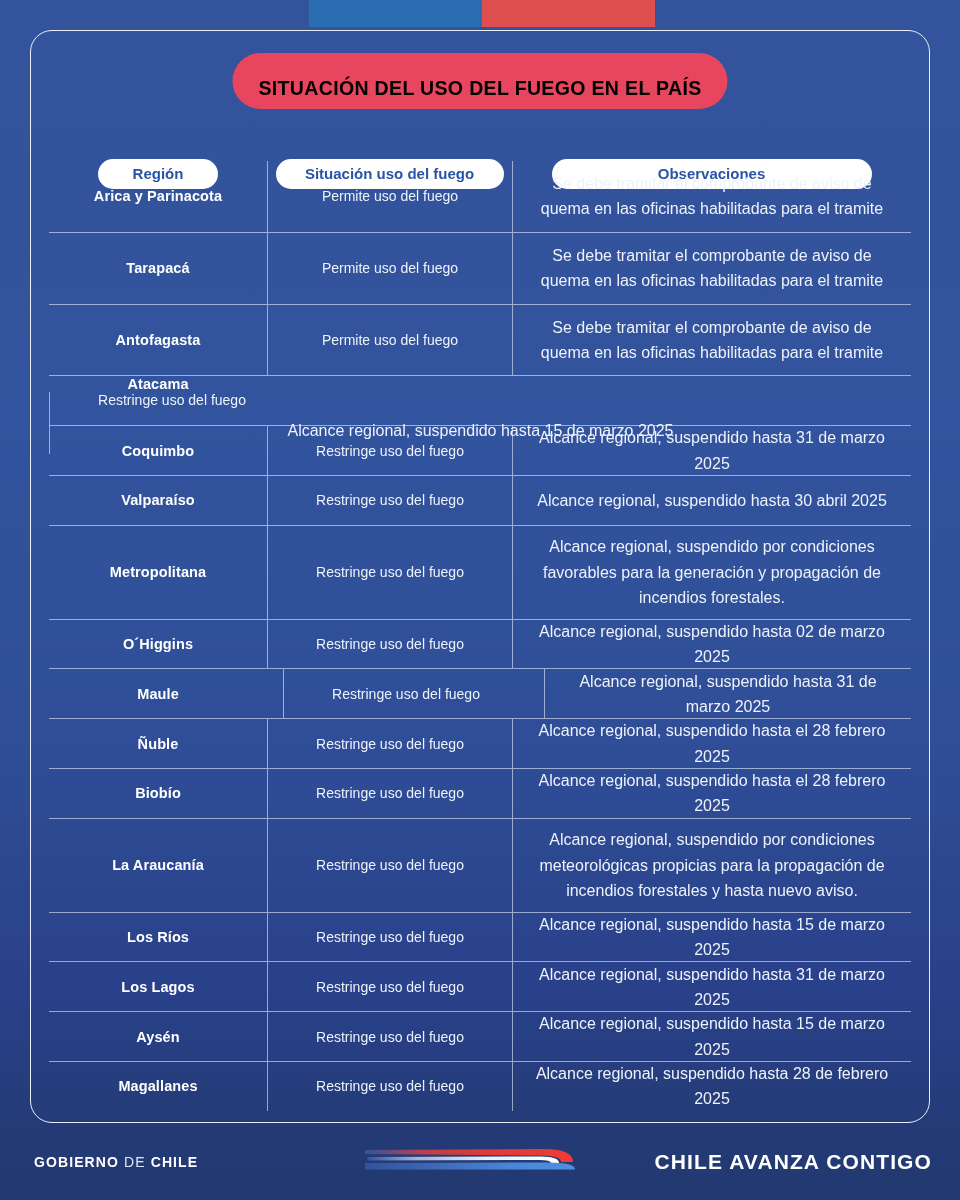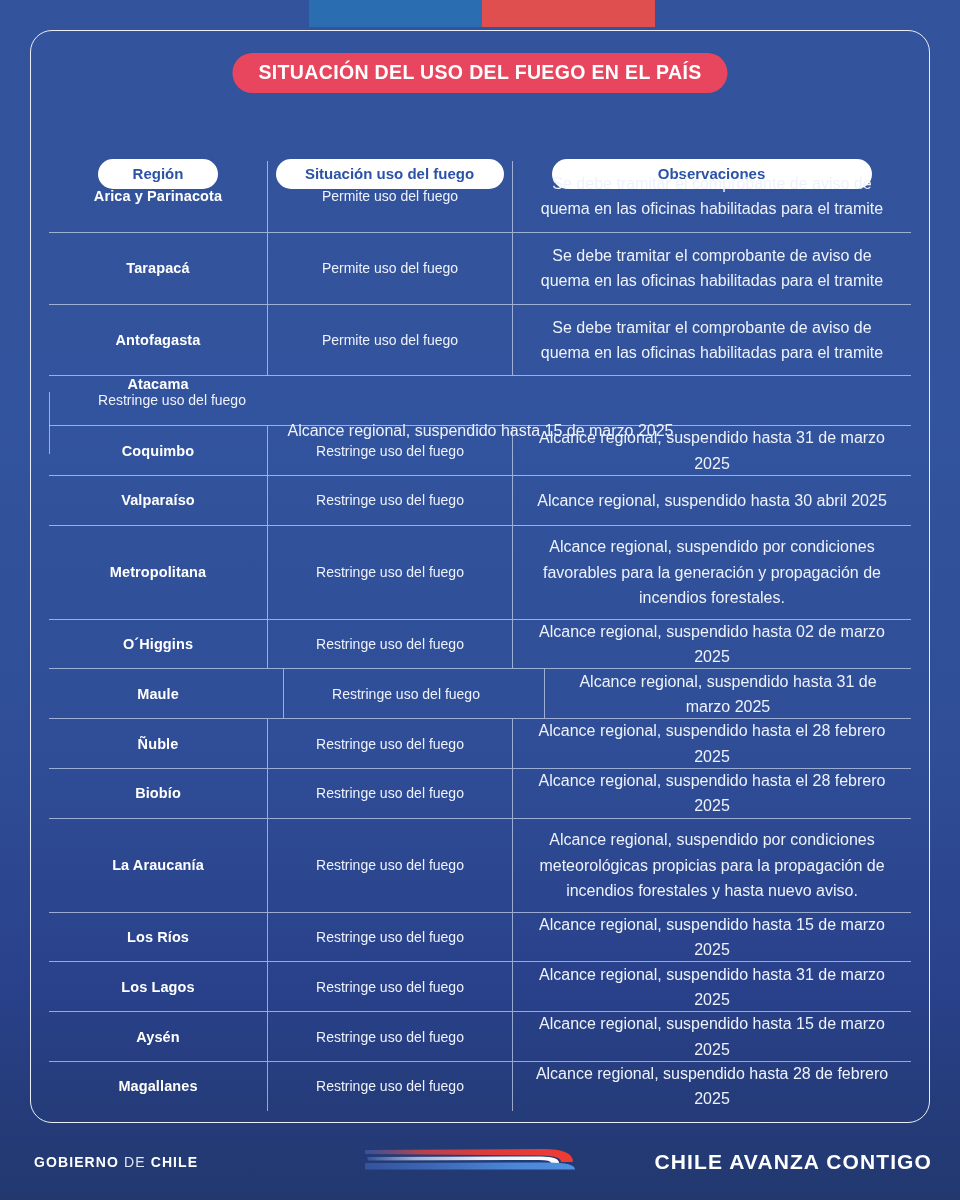--- a/index.html
+++ b/index.html
@@ -60,23 +60,23 @@
     box-sizing: border-box;
   }
 
   
   .title-pill {
     position: absolute;
     left: 50%;
     transform: translateX(-50%);
     top: 22px;
     background: #e8465e;
-    color: #ffffff;
+    color: #000000;
     border-radius: 999px;
-    padding: 8px 26px 9px;
+    padding: 24px 26px 9px;
     font-size: 19.5px;
     font-weight: bold;
     letter-spacing: 0.35px;
     white-space: nowrap;
   }
 
   
   .head-row {
     position: absolute;
     top: 88px;

